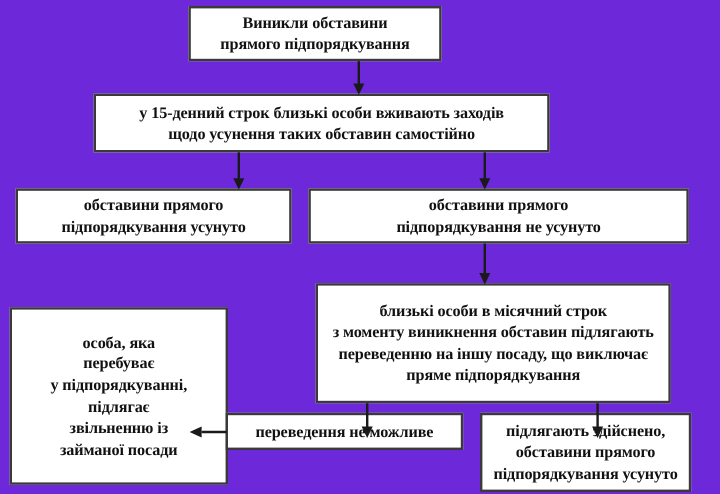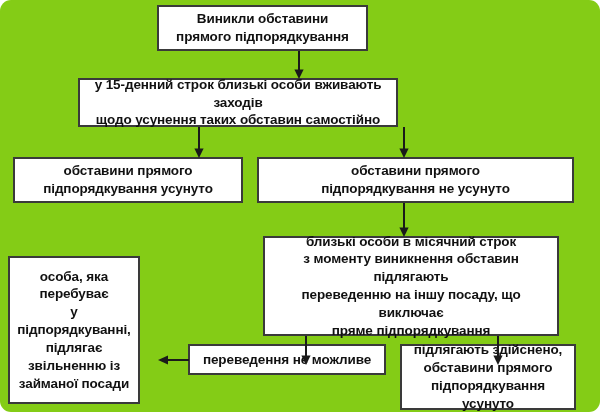--- a/index.html
+++ b/index.html
@@ -5,24 +5,23 @@
 <style>
   html, body {
     margin: 0;
     padding: 0;
     background: #ffffff;
   }
   #canvas {
     position: relative;
     width: 600px;
     height: 412px;
-    background: #84cc16;
-    font-family: Liberation Sans, sans-serif;
+    background: #6d28d9;
+    font-family: Liberation Serif, serif;
     overflow: hidden;
-    border-radius: 11px;
   }
   .node {
     position: absolute;
     box-sizing: border-box;
     background: #ffffff;
     border: 2px solid #3a3a3a;
     display: flex;
     align-items: center;
     justify-content: center;
     text-align: center;
@@ -41,25 +40,25 @@
   .conn {
     position: absolute;
     pointer-events: none;
   }
   .conn svg {
     display: block;
     overflow: visible;
   }
   
   #n-origin      { left: 157px; top: 5px;   width: 211px; height: 46px; }
-  #n-measures    { left: 78px;  top: 78px;  width: 320px; height: 49px; justify-content: flex-end; }
+  #n-measures    { left: 78px;  top: 78px;  width: 380px; height: 49px; justify-content: flex-end; }
   #n-removed     { left: 13px;  top: 157px; width: 230px; height: 46px; }
   #n-not-removed { left: 257px; top: 157px; width: 317px; height: 46px; }
   #n-transfer    { left: 263px; top: 236px; width: 296px; height: 100px; }
-  #n-dismissal   { left: 8px;   top: 256px; width: 132px; height: 148px; }
+  #n-dismissal   { left: 8px;   top: 256px; width: 182px; height: 148px; }
   #n-impossible  { left: 188px; top: 344px; width: 198px; height: 31px; }
   #n-done        { left: 400px; top: 344px; width: 176px; height: 66px; }
   
   #c-1 { left: 291px; top: 51px;  width: 16px; height: 28px; }
   #c-2 { left: 191px; top: 127px; width: 16px; height: 31px; }
   #c-3 { left: 396px; top: 127px; width: 16px; height: 31px; }
   #c-4 { left: 396px; top: 203px; width: 16px; height: 34px; }
   #c-5 { left: 298px; top: 336px; width: 16px; height: 29px; }
   #c-6 { left: 490px; top: 336px; width: 16px; height: 29px; }
   #c-7 { left: 158px; top: 352px; width: 31px; height: 16px; }

